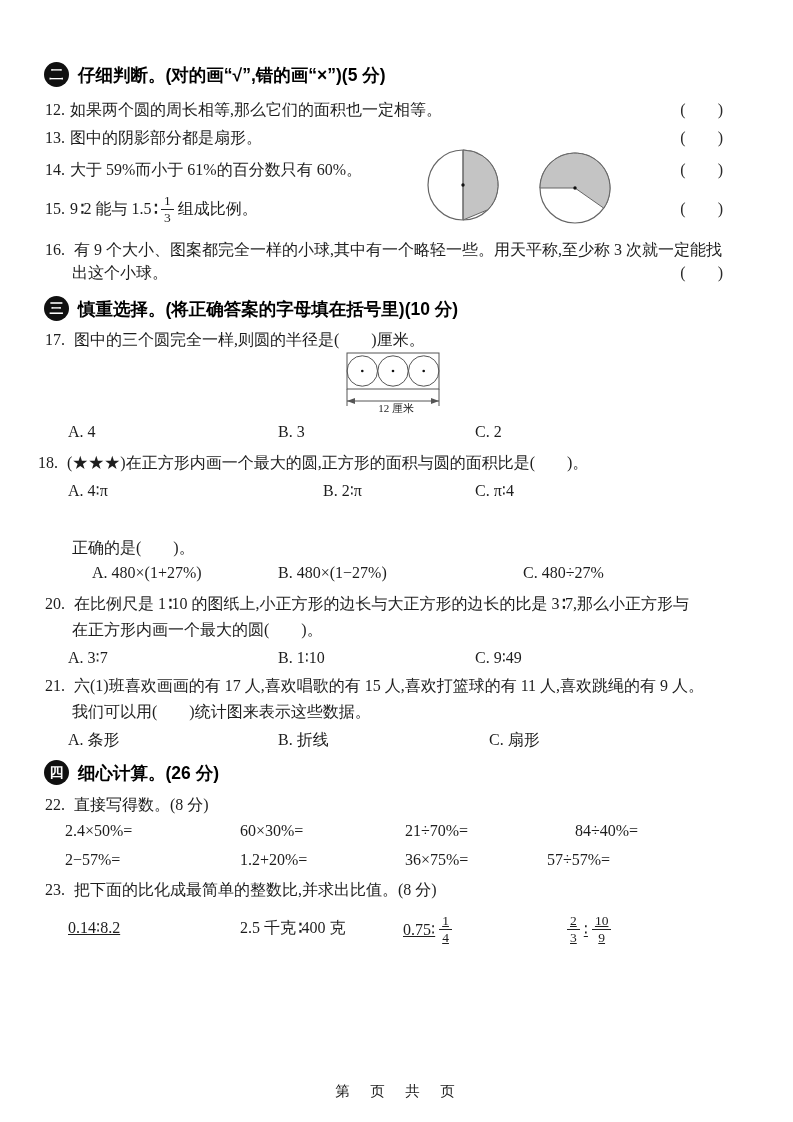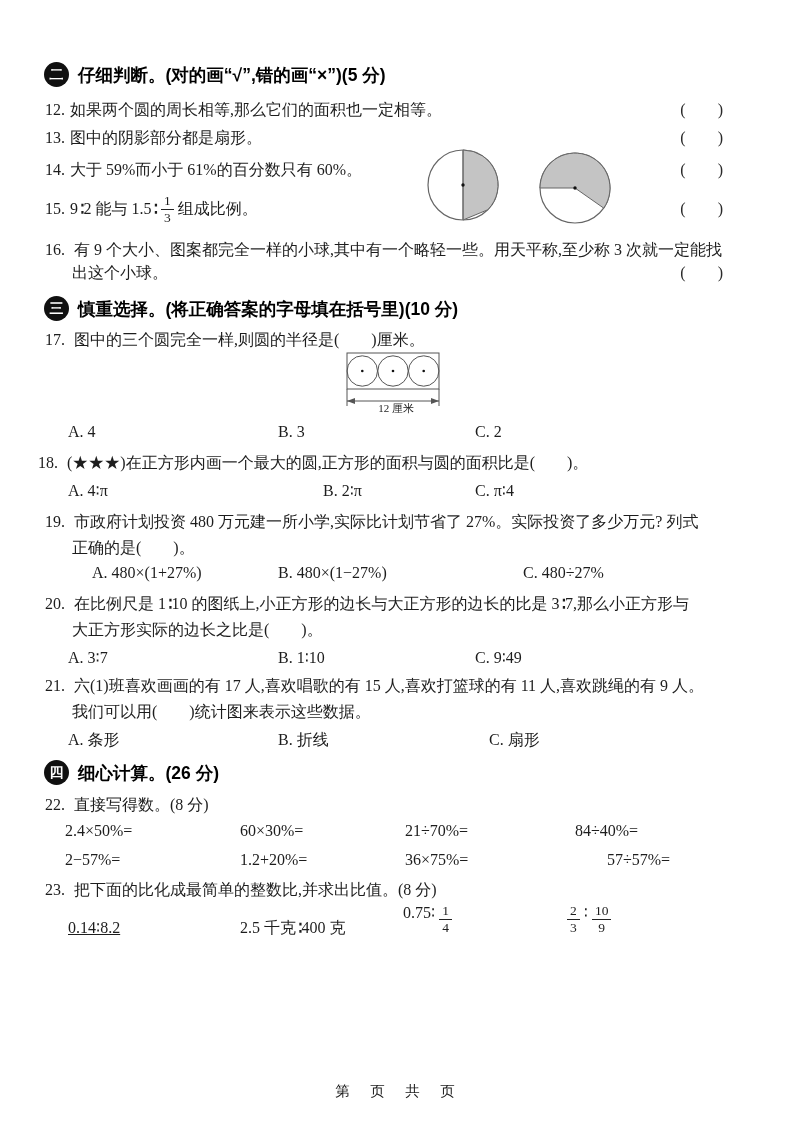--- a/index.html
+++ b/index.html
@@ -30,21 +30,21 @@
   }
   .frac{
     display:inline-flex;flex-direction:column;align-items:center;
     font-size:13.5px;line-height:1.15;margin:0 4px;vertical-align:middle;
   }
   .frac .num{border-bottom:1.2px solid #222;padding:0 3px;}
   .frac .den{padding:0 3px;}
   .opt{position:absolute;top:0;white-space:pre;}
   .optrow{position:absolute;left:45px;width:710px;height:24px;}
   .calc-item{position:absolute;top:0;white-space:pre;}
-  .vcenter{display:flex;height:52px;}
+  .vcenter{display:flex;align-items:center;height:52px;text-decoration:underline;}
   .footer{
     position:absolute;left:0;top:1082px;width:100%;text-align:center;
     font-family:"Liberation Sans","DejaVu Sans",sans-serif;
     font-size:14.5px;color:#1a1a1a;letter-spacing:3px;
   }
   .dim-label{position:absolute;left:345px;top:401px;width:102px;text-align:center;font-size:11px;}
   svg{display:block;}
 </style>
 </head>
 <body>
@@ -142,39 +142,35 @@
   <div class="abs" style="top:453px;left:38px;width:700px;">
     <span class="qno">18.</span>
     <span>(★★★)在正方形内画一个最大的圆,正方形的面积与圆的面积比是(　　)。</span>
   </div>
   <div class="optrow" style="top:481px;">
     <span class="opt" style="left:23px;">A. 4∶π</span>
     <span class="opt" style="left:250px;margin-left:28px;">B. 2∶π</span>
     <span class="opt" style="left:430px;">C. π∶4</span>
   </div>
 
-  <div class="abs" style="top:512px;left:45px;width:730px;">
-    <span class="qno">19.</span>
-    <span>市政府计划投资 480 万元建一所小学,实际比计划节省了 27%。实际投资了多少万元? 列式</span>
-  </div>
   <div class="abs" style="top:538px;left:72px;">
     <span>正确的是(　　)。</span>
   </div>
   <div class="optrow" style="top:564px;">
     <span class="opt" style="left:23px;margin-left:24px;">A. 480×(1+27%)</span>
     <span class="opt" style="left:233px;">B. 480×(1−27%)</span>
     <span class="opt" style="left:430px;margin-left:48px;">C. 480÷27%</span>
   </div>
 
   <div class="abs" style="top:594px;left:45px;width:730px;">
     <span class="qno">20.</span>
     <span>在比例尺是 1∶10 的图纸上,小正方形的边长与大正方形的边长的比是 3∶7,那么小正方形与</span>
   </div>
   <div class="abs" style="top:620px;left:72px;">
-    <span>大正方形实际的边长之比是(　　)。</span>
+    <span>在正方形内画一个最大的圆(　　)。</span>
   </div>
   <div class="optrow" style="top:648px;text-align:right;">
     <span class="opt" style="left:23px;">A. 3∶7</span>
     <span class="opt" style="left:233px;">B. 1∶10</span>
     <span class="opt" style="left:430px;">C. 9∶49</span>
   </div>
 
   <div class="abs" style="top:676px;left:45px;width:730px;">
     <span class="qno">21.</span>
     <span>六(1)班喜欢画画的有 17 人,喜欢唱歌的有 15 人,喜欢打篮球的有 11 人,喜欢跳绳的有 9 人。</span>
@@ -200,21 +196,21 @@
   <div class="optrow" style="top:822px;height:24px;">
     <span class="calc-item" style="left:20px;">2.4×50%=</span>
     <span class="calc-item" style="left:195px;">60×30%=</span>
     <span class="calc-item" style="left:360px;">21÷70%=</span>
     <span class="calc-item" style="left:530px;">84÷40%=</span>
   </div>
   <div class="optrow" style="top:851px;height:24px;">
     <span class="calc-item" style="left:20px;">2−57%=</span>
     <span class="calc-item" style="left:195px;">1.2+20%=</span>
     <span class="calc-item" style="left:360px;">36×75%=</span>
-    <span class="calc-item" style="left:562px;">57÷57%=</span>
+    <span class="calc-item" style="left:502px;">57÷57%=</span>
   </div>
 
   <div class="abs" style="top:880px;left:45px;">
     <span class="qno">23.</span>
     <span>把下面的比化成最简单的整数比,并求出比值。(8 分)</span>
   </div>
   <div class="optrow" style="top:903px;height:52px;">
     <span class="calc-item" style="left:23px;top:15px;text-decoration:underline;">0.14∶8.2</span>
     <span class="calc-item" style="left:195px;top:15px;">2.5 千克∶400 克</span>
     <span class="calc-item vcenter" style="left:358px;">

